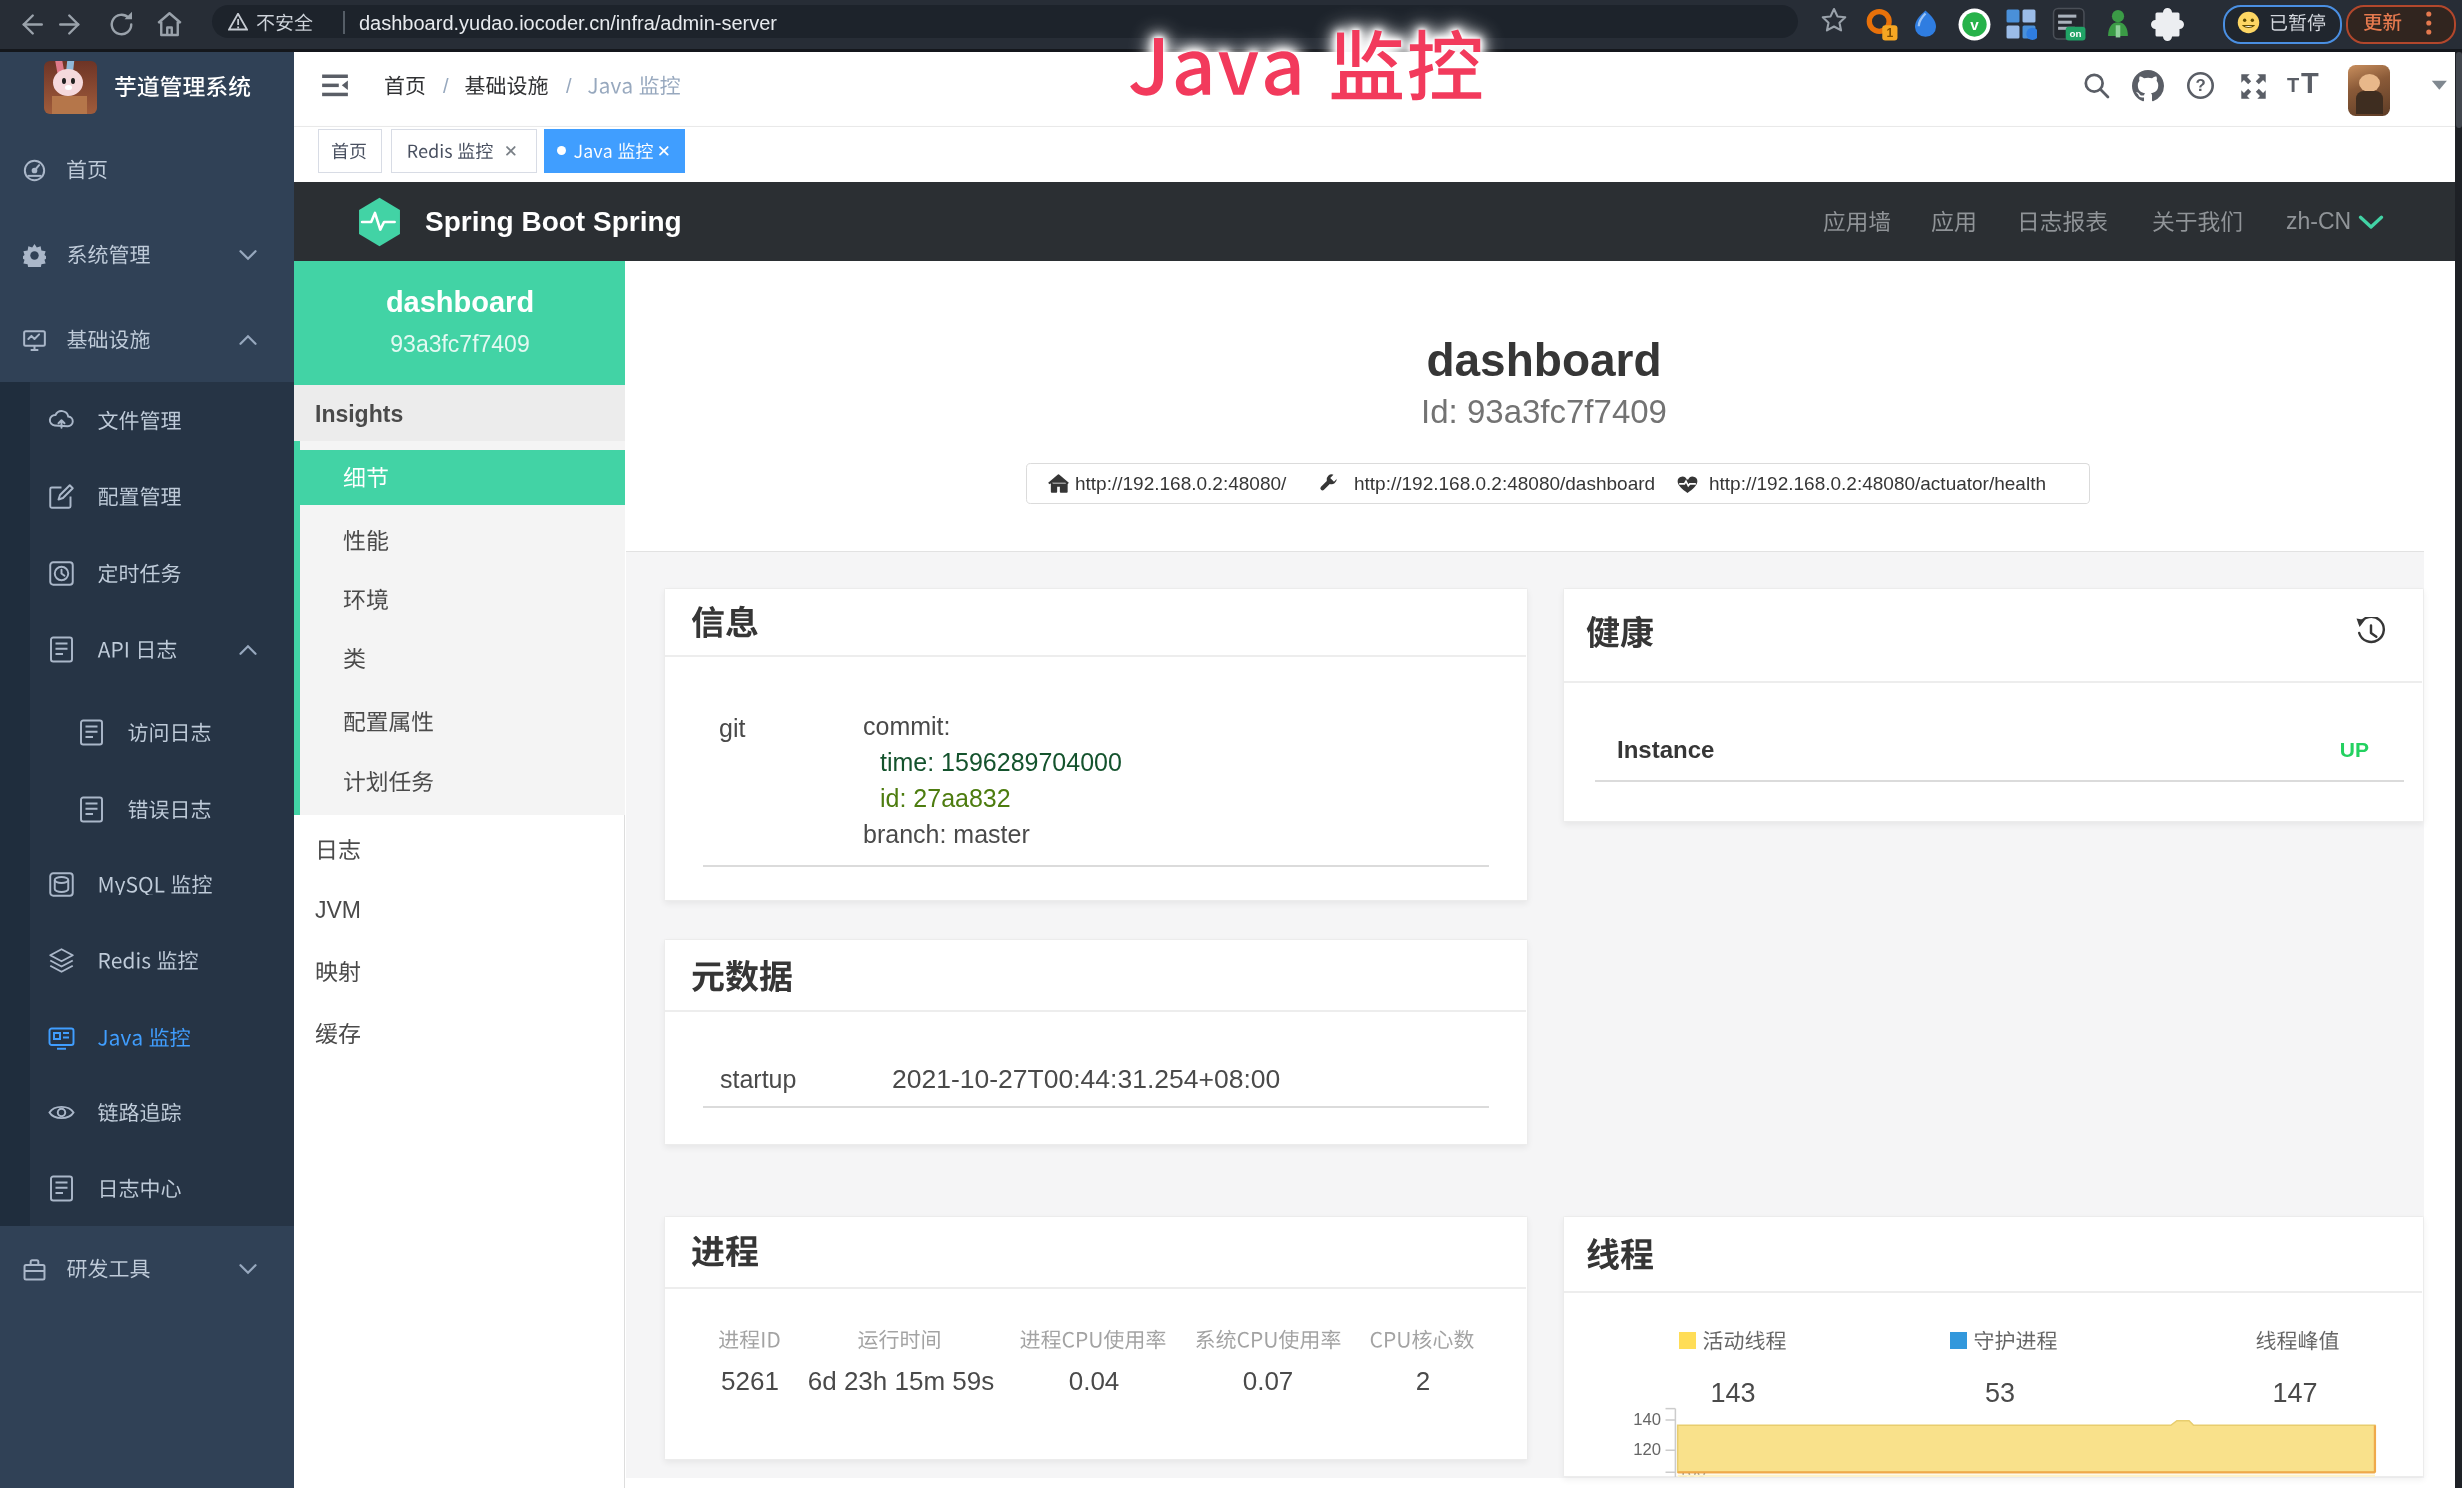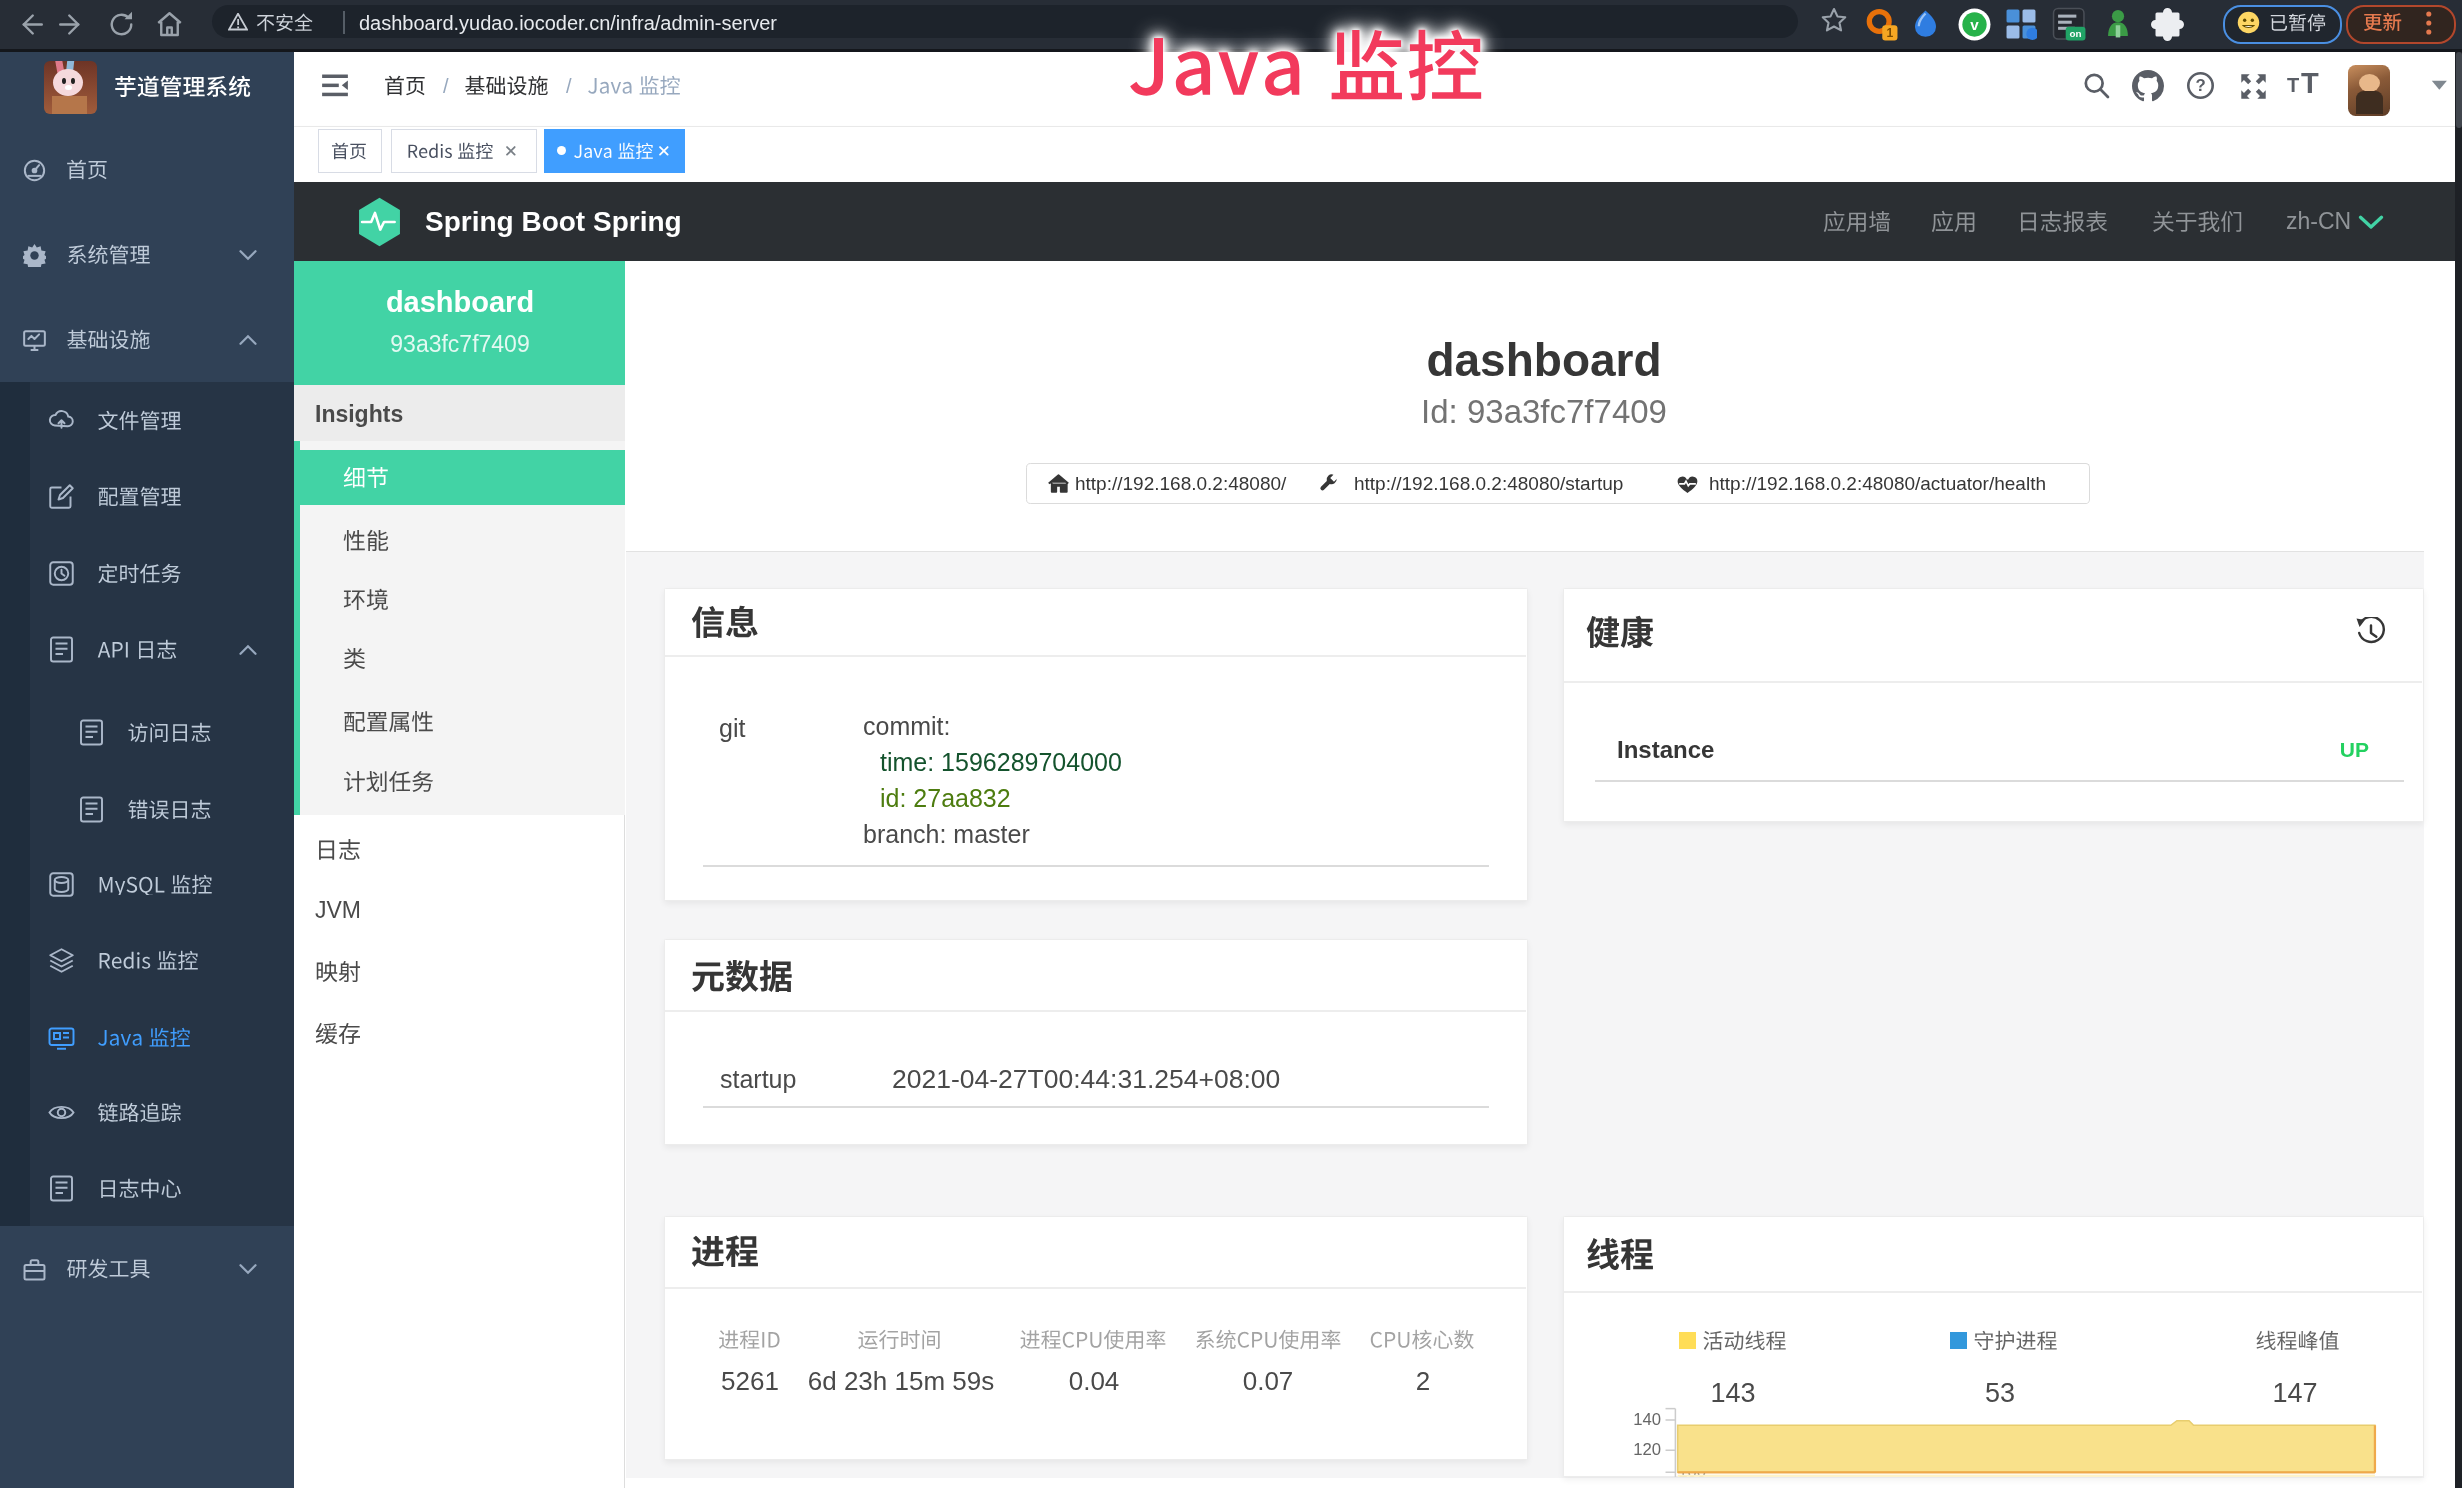--- a/index.html
+++ b/index.html
@@ -587,21 +587,21 @@
 <div style="position:absolute;left:1026px;top:463px;width:277px;height:41px;background:#fff;border:1.5px solid #dbdbdb;box-sizing:border-box;border-radius:4.6px 0 0 4.6px;"></div>
 <div style="position:absolute;left:1301px;top:463px;width:358px;height:41px;background:#fff;border:1.5px solid #dbdbdb;box-sizing:border-box;border-left:none;"></div>
 <div style="position:absolute;left:1658px;top:463px;width:432px;height:41px;background:#fff;border:1.5px solid #dbdbdb;box-sizing:border-box;border-radius:0 4.6px 4.6px 0;border-left:none;"></div>
 <div style="position:absolute;left:1047px;top:473px;line-height:0;"><svg width="23" height="21" viewBox="0 0 30 28" xmlns="http://www.w3.org/2000/svg">
         <path d="M2 14 L15 3 L28 14 M6 13 V25 H12 V17 H18 V25 H26 V13" fill="#363636" stroke="#363636" stroke-width="2.4" stroke-linejoin="round" fill-rule="evenodd"></path>
       </svg></div>
 <div style="position:absolute;top:470px;font-family:'Liberation Sans',sans-serif;font-size:19px;color:#363636;font-weight:400;white-space:pre;line-height:27px;left:1075px;">http://192.168.0.2:48080/</div>
 <div style="position:absolute;left:1318px;top:473px;line-height:0;"><svg width="21" height="21" viewBox="0 0 28 28" xmlns="http://www.w3.org/2000/svg">
         <path d="M25 8 a7 7 0 0 1-9.3 6.6 L8 22.3 a2.8 2.8 0 0 1-4-4 L11.7 10.6 A7 7 0 0 1 20.6 2.2 L16.3 6.5 l5 5 4.3-4.3 A7 7 0 0 1 25 8Z" fill="#363636"></path>
       </svg></div>
-<div style="position:absolute;top:470px;font-family:'Liberation Sans',sans-serif;font-size:19px;color:#363636;font-weight:400;white-space:pre;line-height:27px;left:1354px;">http://192.168.0.2:48080/startup</div>
+<div style="position:absolute;top:470px;font-family:'Liberation Sans',sans-serif;font-size:19px;color:#363636;font-weight:400;white-space:pre;line-height:27px;left:1354px;">http://192.168.0.2:48080/dashboard</div>
 <div style="position:absolute;left:1676px;top:474px;line-height:0;"><svg width="23" height="20.5" viewBox="0 0 30 27" xmlns="http://www.w3.org/2000/svg">
         <path d="M15 25 C8 20 2 15 2 9.5 a6.2 6.2 0 0 1 12-2.1 h2 A6.2 6.2 0 0 1 28 9.5 c0 5.5-6 10.5-13 15.5Z" fill="#363636"></path>
         <path d="M4 13 h7 l2-3.5 3 6 2-2.5 h8" stroke="#fff" stroke-width="2.2" fill="none"></path>
       </svg></div>
 <div style="position:absolute;top:470px;font-family:'Liberation Sans',sans-serif;font-size:19px;color:#363636;font-weight:400;white-space:pre;line-height:27px;left:1709px;">http://192.168.0.2:48080/actuator/health</div>
 <div style="position:absolute;left:664px;top:588px;width:864px;height:313px;background:#fff;border:1.5px solid #ececec;box-sizing:border-box;box-shadow:0 3px 6px rgba(0,0,0,.06);border-radius:1.5px;"></div>
 <div style="position:absolute;left:691px;top:605px;line-height:0;"><svg width="68" height="34" viewBox="0 -880 2000 1000" fill="#363636" xmlns="http://www.w3.org/2000/svg">
         <g transform="scale(1 -1)">
           <path transform="translate(0 0)" d="M383 543V449H887V543ZM383 397V304H887V397ZM368 247V-88H470V-57H794V-85H900V247ZM470 39V152H794V39ZM539 813C561 777 586 729 601 693H313V596H961V693H655L714 719C699 755 668 811 641 852ZM235 846C188 704 108 561 24 470C43 442 75 379 85 352C110 380 134 412 158 446V-92H268V637C296 695 321 755 342 813Z"></path>
           <path transform="translate(1000 0)" d="M297 539H694V492H297ZM297 406H694V360H297ZM297 670H694V624H297ZM252 207V68C252 -39 288 -72 430 -72C459 -72 591 -72 621 -72C734 -72 769 -38 783 102C751 109 699 126 673 145C668 50 660 36 612 36C577 36 468 36 442 36C383 36 374 40 374 70V207ZM742 198C786 129 831 37 845 -22L960 28C943 89 894 176 849 242ZM126 223C104 154 66 70 30 13L141 -41C174 19 207 111 232 179ZM414 237C460 190 513 124 533 79L631 136C611 175 569 227 527 268H815V761H540C554 785 570 812 584 842L438 860C433 831 423 794 412 761H181V268H470Z"></path>
@@ -635,21 +635,21 @@
 <div style="position:absolute;left:664px;top:939px;width:864px;height:206px;background:#fff;border:1.5px solid #ececec;box-sizing:border-box;box-shadow:0 3px 6px rgba(0,0,0,.06);border-radius:1.5px;"></div>
 <div style="position:absolute;left:691px;top:959px;line-height:0;"><svg width="102" height="34" viewBox="0 -880 3000 1000" fill="#363636" xmlns="http://www.w3.org/2000/svg">
         <g transform="scale(1 -1)">
           <path transform="translate(0 0)" d="M144 779V664H858V779ZM53 507V391H280C268 225 240 88 31 10C58 -12 91 -57 104 -87C346 11 392 182 409 391H561V83C561 -34 590 -72 703 -72C726 -72 801 -72 825 -72C927 -72 957 -20 969 160C936 168 884 189 858 210C853 65 848 40 814 40C795 40 737 40 723 40C690 40 685 46 685 84V391H950V507Z"></path>
           <path transform="translate(1000 0)" d="M424 838C408 800 380 745 358 710L434 676C460 707 492 753 525 798ZM374 238C356 203 332 172 305 145L223 185L253 238ZM80 147C126 129 175 105 223 80C166 45 99 19 26 3C46 -18 69 -60 80 -87C170 -62 251 -26 319 25C348 7 374 -11 395 -27L466 51C446 65 421 80 395 96C446 154 485 226 510 315L445 339L427 335H301L317 374L211 393C204 374 196 355 187 335H60V238H137C118 204 98 173 80 147ZM67 797C91 758 115 706 122 672H43V578H191C145 529 81 485 22 461C44 439 70 400 84 373C134 401 187 442 233 488V399H344V507C382 477 421 444 443 423L506 506C488 519 433 552 387 578H534V672H344V850H233V672H130L213 708C205 744 179 795 153 833ZM612 847C590 667 545 496 465 392C489 375 534 336 551 316C570 343 588 373 604 406C623 330 646 259 675 196C623 112 550 49 449 3C469 -20 501 -70 511 -94C605 -46 678 14 734 89C779 20 835 -38 904 -81C921 -51 956 -8 982 13C906 55 846 118 799 196C847 295 877 413 896 554H959V665H691C703 719 714 774 722 831ZM784 554C774 469 759 393 736 327C709 397 689 473 675 554Z"></path>
           <path transform="translate(2000 0)" d="M485 233V-89H588V-60H830V-88H938V233H758V329H961V430H758V519H933V810H382V503C382 346 374 126 274 -22C300 -35 351 -71 371 -92C448 21 479 183 491 329H646V233ZM498 707H820V621H498ZM498 519H646V430H497L498 503ZM588 35V135H830V35ZM142 849V660H37V550H142V371L21 342L48 227L142 254V51C142 38 138 34 126 34C114 33 79 33 42 34C57 3 70 -47 73 -76C138 -76 182 -72 212 -53C243 -35 252 -5 252 50V285L355 316L340 424L252 400V550H353V660H252V849Z"></path>
         </g>
       </svg></div>
 <div style="position:absolute;left:665px;top:1010px;width:861px;height:1.5px;background:#ededed;"></div>
 <div style="position:absolute;top:1061px;font-family:'Liberation Sans',sans-serif;font-size:25px;color:#4a4a4a;font-weight:400;white-space:pre;line-height:36px;left:720px;">startup</div>
-<div style="position:absolute;top:1060px;font-family:'Liberation Sans',sans-serif;font-size:26.5px;color:#4a4a4a;font-weight:400;white-space:pre;line-height:38px;left:892px;">2021-04-27T00:44:31.254+08:00</div>
+<div style="position:absolute;top:1060px;font-family:'Liberation Sans',sans-serif;font-size:26.5px;color:#4a4a4a;font-weight:400;white-space:pre;line-height:38px;left:892px;">2021-10-27T00:44:31.254+08:00</div>
 <div style="position:absolute;left:703px;top:1106px;width:786px;height:1.5px;background:#dbdbdb;"></div>
 <div style="position:absolute;left:664px;top:1216px;width:864px;height:244px;background:#fff;border:1.5px solid #ececec;box-sizing:border-box;box-shadow:0 3px 6px rgba(0,0,0,.06);border-radius:1.5px;"></div>
 <div style="position:absolute;left:691px;top:1234px;line-height:0;"><svg width="68" height="34" viewBox="0 -880 2000 1000" fill="#363636" xmlns="http://www.w3.org/2000/svg">
         <g transform="scale(1 -1)">
           <path transform="translate(0 0)" d="M60 764C114 713 183 640 213 594L305 670C272 715 200 784 146 831ZM698 822V678H584V823H466V678H340V562H466V498C466 474 466 449 464 423H332V308H445C428 251 398 196 345 152C370 136 418 91 435 68C509 130 548 218 567 308H698V83H817V308H952V423H817V562H932V678H817V822ZM584 562H698V423H582C583 449 584 473 584 497ZM277 486H43V375H159V130C117 111 69 74 23 26L103 -88C139 -29 183 37 213 37C236 37 270 6 316 -19C389 -59 475 -70 601 -70C704 -70 870 -64 941 -60C942 -26 962 33 975 65C875 50 712 42 606 42C494 42 402 47 334 86C311 98 292 110 277 120Z"></path>
           <path transform="translate(1000 0)" d="M570 711H804V573H570ZM459 812V472H920V812ZM451 226V125H626V37H388V-68H969V37H746V125H923V226H746V309H947V412H427V309H626V226ZM340 839C263 805 140 775 29 757C42 732 57 692 63 665C102 670 143 677 185 684V568H41V457H169C133 360 76 252 20 187C39 157 65 107 76 73C115 123 153 194 185 271V-89H301V303C325 266 349 227 361 201L430 296C411 318 328 405 301 427V457H408V568H301V710C344 720 385 733 421 747Z"></path>
         </g>
       </svg></div>
 <div style="position:absolute;left:665px;top:1287px;width:861px;height:1.5px;background:#ededed;"></div>
 <div style="position:absolute;left:718px;top:1329px;line-height:0;"><svg width="63" height="21" viewBox="0 -880 2981 1000" fill="#a3a3a3" xmlns="http://www.w3.org/2000/svg">

